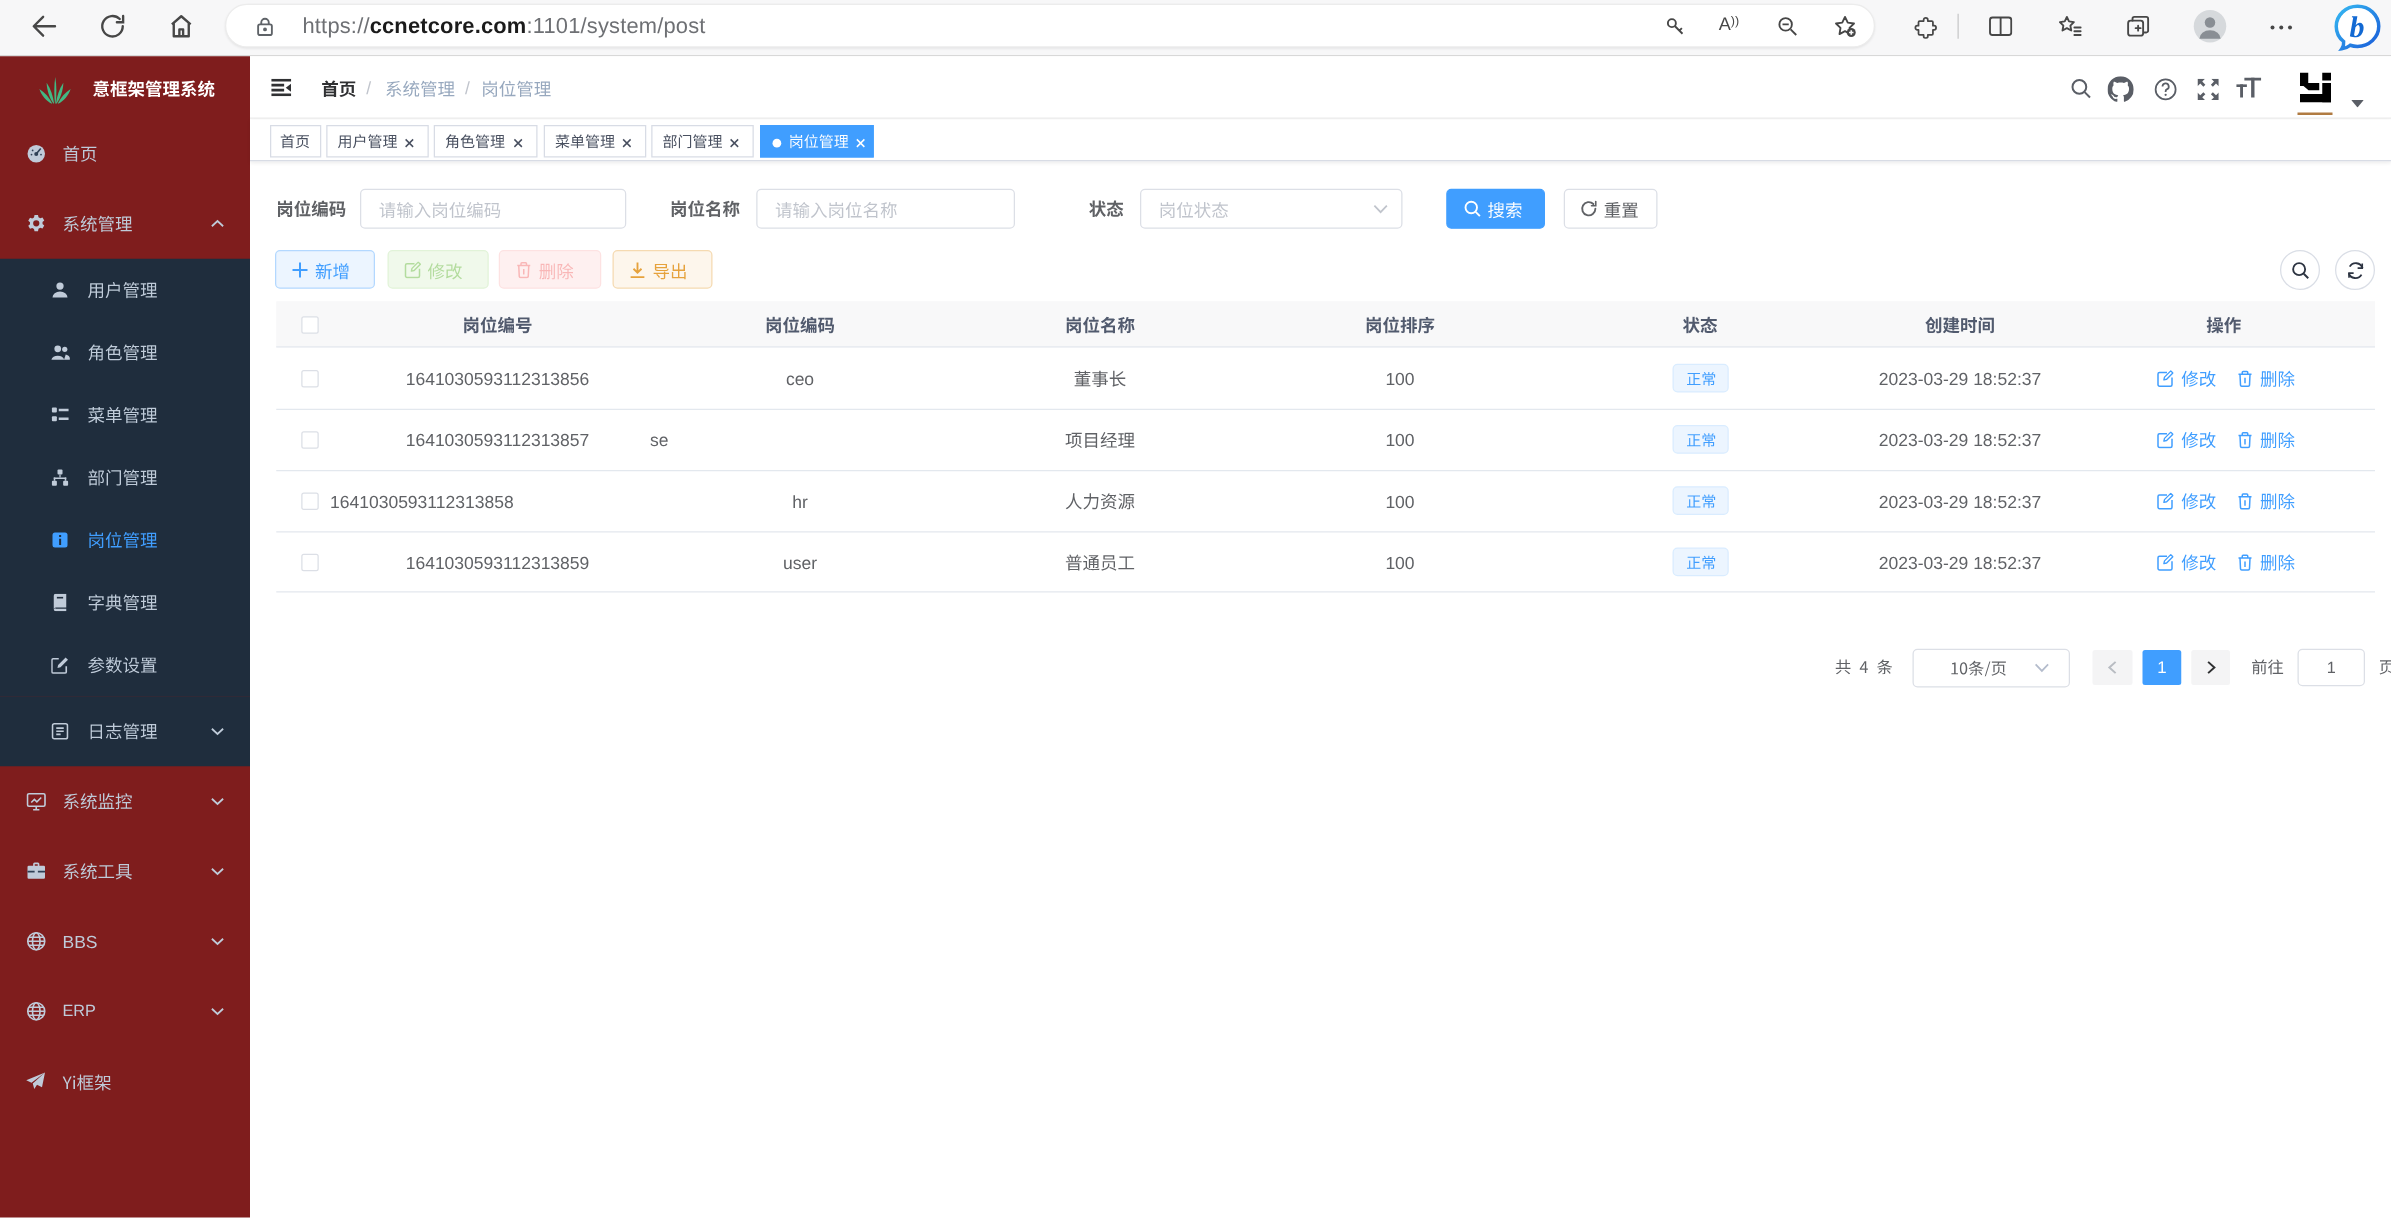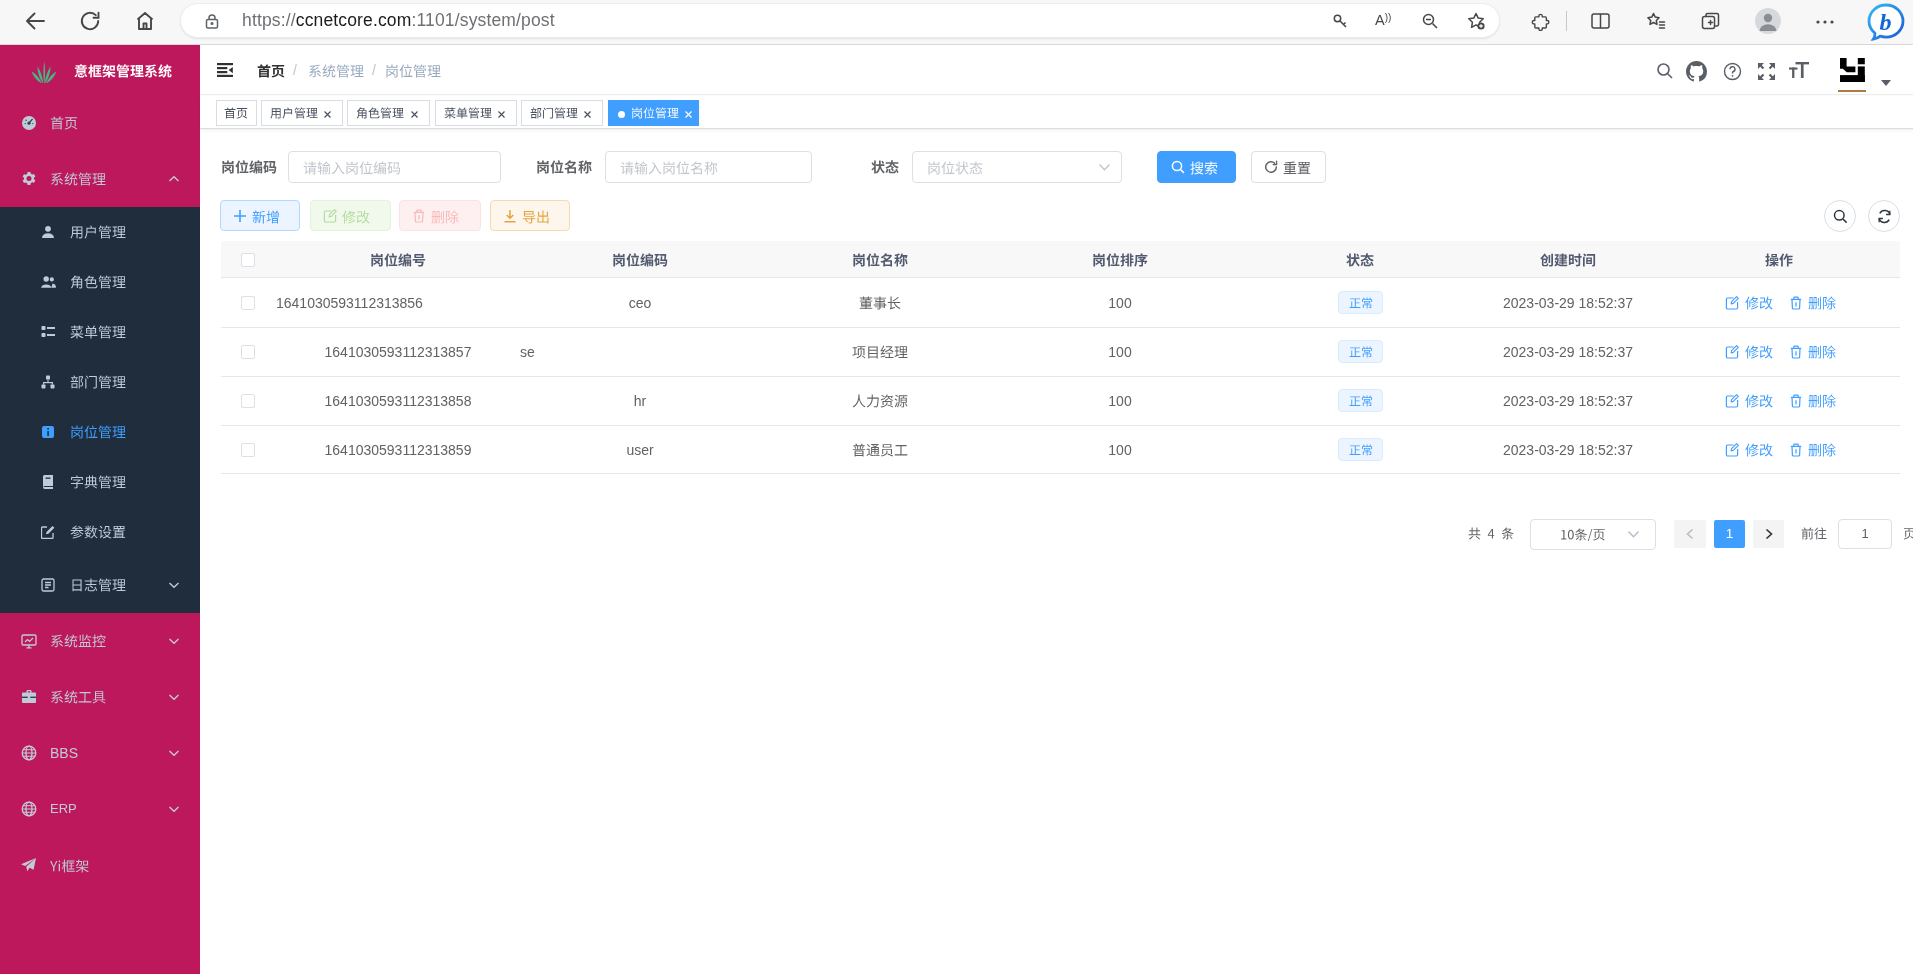--- a/index.html
+++ b/index.html
@@ -2,22 +2,22 @@
 <html><head><meta charset="utf-8">
 <style>
 *{margin:0;padding:0;box-sizing:border-box}
 html,body{width:1913px;height:974px;overflow:hidden;background:#fff;
   font-family:"Liberation Sans",sans-serif;}
 .ab{position:absolute}
 svg.zh{display:block;overflow:visible}
 #chrome{position:absolute;left:0;top:0;width:1913px;height:45px;background:#f7f7f8;border-bottom:1px solid #d8d8d8}
 #pill{position:absolute;left:180px;top:3px;width:1320px;height:35px;background:#fff;border:1px solid #ececec;border-radius:17.5px;box-shadow:0 1px 2px rgba(0,0,0,.08)}
 #url{position:absolute;left:242px;top:9.5px;font-size:17.5px;color:#6e7074;letter-spacing:0.15px}
-#url b{color:#1b1b1b;font-weight:400}
-#sidebar{position:absolute;left:0;top:45px;width:200px;height:929px;background:#be185d}
+#url b{color:#1b1b1b;font-weight:700}
+#sidebar{position:absolute;left:0;top:45px;width:200px;height:929px;background:#7f1d1d}
 #submenu{position:absolute;left:0;top:162px;width:200px;height:350px;background:#1f2d3d}
 #logsub{position:absolute;left:0;top:512px;width:200px;height:56px;background:#1f2d3d}
 #header{position:absolute;left:200px;top:45px;width:1713px;height:50px;background:#fff;border-bottom:1px solid #ececec}
 #tabsbar{position:absolute;left:200px;top:96px;width:1713px;height:33px;background:#fff;border-bottom:1px solid #d8dce5;box-shadow:0 1px 3px rgba(0,0,0,.08)}
 .tag{position:absolute;top:4px;height:26px;background:#fff;border:1px solid #d8dce5;color:#495060;font-size:12px}
 .tag.on{background:#409eff;border-color:#409eff;color:#fff}
 .inp{position:absolute;height:32px;background:#fff;border:1px solid #dcdfe6;border-radius:4px}
 .btn{position:absolute;height:32px;border-radius:4px;border:1px solid}
 .ck{position:absolute;width:14px;height:14px;border:1px solid #dcdfe6;border-radius:2px;background:#fff}
 #thead{position:absolute;left:221px;top:241px;width:1679px;height:37px;background:#f8f8f9;border-bottom:1px solid #e3e8ee}
@@ -600,21 +600,21 @@
 <svg class="zh ab" style="left:1346px;top:252.5px;color:#515a6e" width="28" height="14">
     <use href="#lbl-status"></use>
   </svg>
 <svg class="zh ab" style="left:1540px;top:252.5px;color:#515a6e" width="56" height="14">
     <use href="#th-time"></use>
   </svg>
 <svg class="zh ab" style="left:1765px;top:252.5px;color:#515a6e" width="28" height="14">
     <use href="#th-op"></use>
   </svg>
 <div class="ck" style="left:241px;top:295.5px"></div>
-<div class="cell" style="left:276px;top:294.5px;width:244px;text-align:left;line-height:16px">1641030593112313856</div>
+<div class="cell" style="left:276px;top:294.5px;width:244px;text-align:center;line-height:16px">1641030593112313856</div>
 <div class="cell" style="left:520px;top:294.5px;width:240px;text-align:center;line-height:16px">ceo</div>
 <svg class="zh ab" style="left:859.0px;top:295.5px;color:#606266" width="42" height="14">
     <use href="#c-dsz"></use>
   </svg>
 <div class="cell" style="left:1000px;top:294.5px;width:240px;text-align:center;line-height:16px">100</div>
 <div class="ab" style="left:1338px;top:291.0px;width:45px;height:23px;background:#ecf5ff;border:1px solid #d9ecff;border-radius:4px"></div>
 <svg class="zh ab" style="left:1348.5px;top:296.5px;color:#409eff" width="24" height="12">
     <use href="#tag-zc"></use>
   </svg>
 <div class="cell" style="left:1480px;top:294.5px;width:176px;text-align:center;line-height:16px">2023-03-29 18:52:37</div>
@@ -650,21 +650,21 @@
 <svg class="zh ab" style="left:1745px;top:344.5px;color:#409eff" width="28" height="14">
     <use href="#w-edit"></use>
   </svg>
 <svg class="ab" style="left:1789px;top:344.5px" width="14" height="14" fill="none" stroke="#409eff" stroke-width="1.2">
     <path d="M1.8 3.4h10.4M4.8 3.4V1.9a.7.7 0 0 1 .7-.7h3a.7.7 0 0 1 .7.7v1.5M3 3.4l.4 8.7a1 1 0 0 0 1 .9h5.2a1 1 0 0 0 1-.9l.4-8.7M7 6.2v4.4"></path>
   </svg>
 <svg class="zh ab" style="left:1808px;top:344.5px;color:#409eff" width="28" height="14">
     <use href="#w-del"></use>
   </svg>
 <div class="ck" style="left:241px;top:393.5px"></div>
-<div class="cell" style="left:276px;top:392.5px;width:244px;text-align:center;line-height:16px">1641030593112313858</div>
+<div class="cell" style="left:264px;top:392.5px;width:244px;line-height:16px">1641030593112313858</div>
 <div class="cell" style="left:520px;top:392.5px;width:240px;text-align:center;line-height:16px">hr</div>
 <svg class="zh ab" style="left:852.0px;top:393.5px;color:#606266" width="56" height="14">
     <use href="#c-rlzy"></use>
   </svg>
 <div class="cell" style="left:1000px;top:392.5px;width:240px;text-align:center;line-height:16px">100</div>
 <div class="ab" style="left:1338px;top:389.0px;width:45px;height:23px;background:#ecf5ff;border:1px solid #d9ecff;border-radius:4px"></div>
 <svg class="zh ab" style="left:1348.5px;top:394.5px;color:#409eff" width="24" height="12">
     <use href="#tag-zc"></use>
   </svg>
 <div class="cell" style="left:1480px;top:392.5px;width:176px;text-align:center;line-height:16px">2023-03-29 18:52:37</div>

